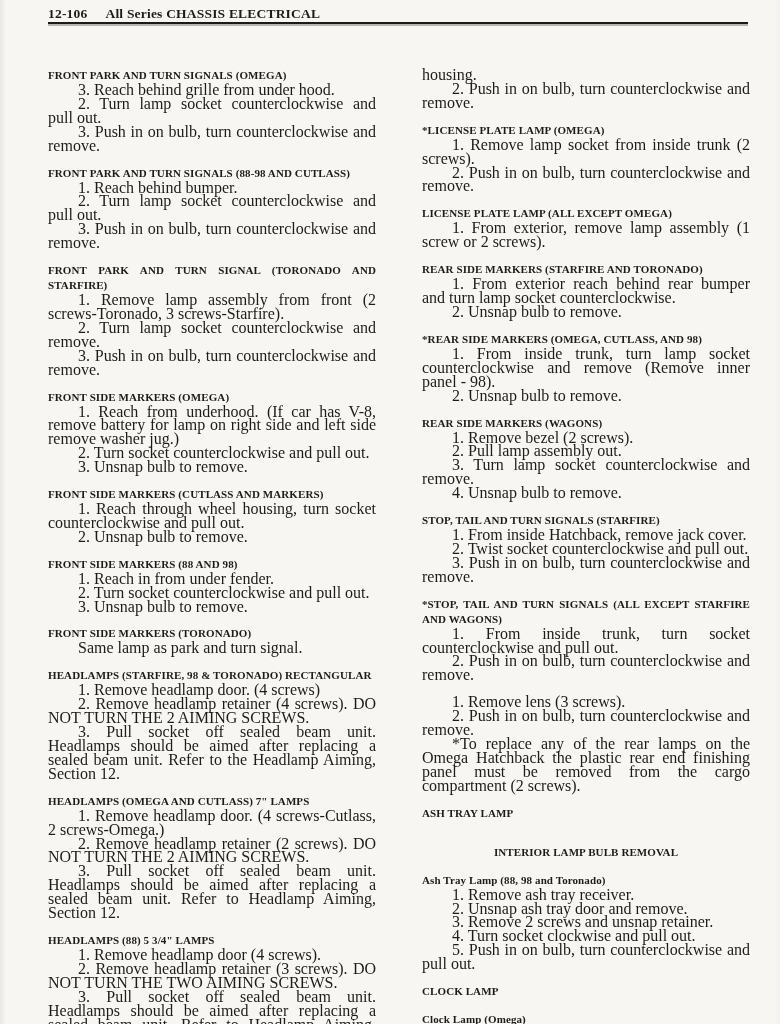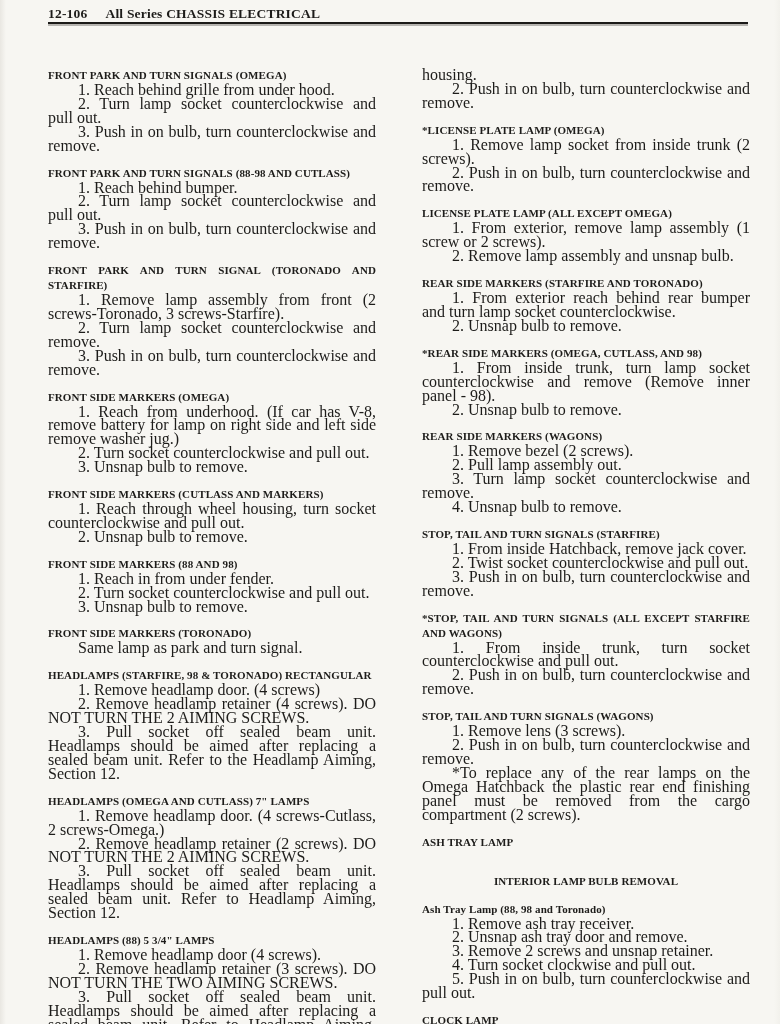--- a/index.html
+++ b/index.html
@@ -66,21 +66,21 @@
 
 <div class="page">
   <div class="header">
     <span class="pgnum">12-106</span><span>All Series CHASSIS ELECTRICAL</span>
   </div>
   <div class="rule"></div>
   <div class="columns">
     <div class="col" id="col-left">
         <div class="section">
           <p class="heading">FRONT PARK AND TURN SIGNALS (OMEGA)</p>
-          <p class="step">1. Reach behind grille from under hood.</p>
+          <p class="step">3. Reach behind grille from under hood.</p>
           <p class="step">2. Turn lamp socket counterclockwise and pull out.</p>
           <p class="step">3. Push in on bulb, turn counterclockwise and remove.</p>
         </div>
         <div class="section">
           <p class="heading">FRONT PARK AND TURN SIGNALS (88-98 AND CUTLASS)</p>
           <p class="step">1. Reach behind bumper.</p>
           <p class="step">2. Turn lamp socket counterclockwise and pull out.</p>
           <p class="step">3. Push in on bulb, turn counterclockwise and remove.</p>
         </div>
         <div class="section">
@@ -139,21 +139,20 @@
           <p class="step">2. Push in on bulb, turn counterclockwise and remove.</p>
         </div>
         <div class="section">
           <p class="heading">*LICENSE PLATE LAMP (OMEGA)</p>
           <p class="step">1. Remove lamp socket from inside trunk (2 screws).</p>
           <p class="step">2. Push in on bulb, turn counterclockwise and remove.</p>
         </div>
         <div class="section">
           <p class="heading">LICENSE PLATE LAMP (ALL EXCEPT OMEGA)</p>
           <p class="step">1. From exterior, remove lamp assembly (1 screw or 2 screws).</p>
-          <p class="step">2. Remove lamp assembly and unsnap bulb.</p>
         </div>
         <div class="section">
           <p class="heading">REAR SIDE MARKERS (STARFIRE AND TORONADO)</p>
           <p class="step">1. From exterior reach behind rear bumper and turn lamp socket counterclockwise.</p>
           <p class="step">2. Unsnap bulb to remove.</p>
         </div>
         <div class="section">
           <p class="heading">*REAR SIDE MARKERS (OMEGA, CUTLASS, AND 98)</p>
           <p class="step">1. From inside trunk, turn lamp socket counterclockwise and remove (Remove inner panel - 98).</p>
           <p class="step">2. Unsnap bulb to remove.</p>
@@ -170,21 +169,20 @@
           <p class="step">1. From inside Hatchback, remove jack cover.</p>
           <p class="step">2. Twist socket counterclockwise and pull out.</p>
           <p class="step">3. Push in on bulb, turn counterclockwise and remove.</p>
         </div>
         <div class="section">
           <p class="heading">*STOP, TAIL AND TURN SIGNALS (ALL EXCEPT STARFIRE AND WAGONS)</p>
           <p class="step">1. From inside trunk, turn socket counterclockwise and pull out.</p>
           <p class="step">2. Push in on bulb, turn counterclockwise and remove.</p>
         </div>
         <div class="section">
-          <p class="heading">STOP, TAIL AND TURN SIGNALS (WAGONS)</p>
           <p class="step">1. Remove lens (3 screws).</p>
           <p class="step">2. Push in on bulb, turn counterclockwise and remove.</p>
           <p class="step">*To replace any of the rear lamps on the Omega Hatchback the plastic rear end finishing panel must be removed from the cargo compartment (2 screws).</p>
         </div>
         <div class="section">
           <p class="heading">ASH TRAY LAMP</p>
         </div>
         <div class="section">
           <p class="heading center">INTERIOR LAMP BULB REMOVAL</p>
         </div>

